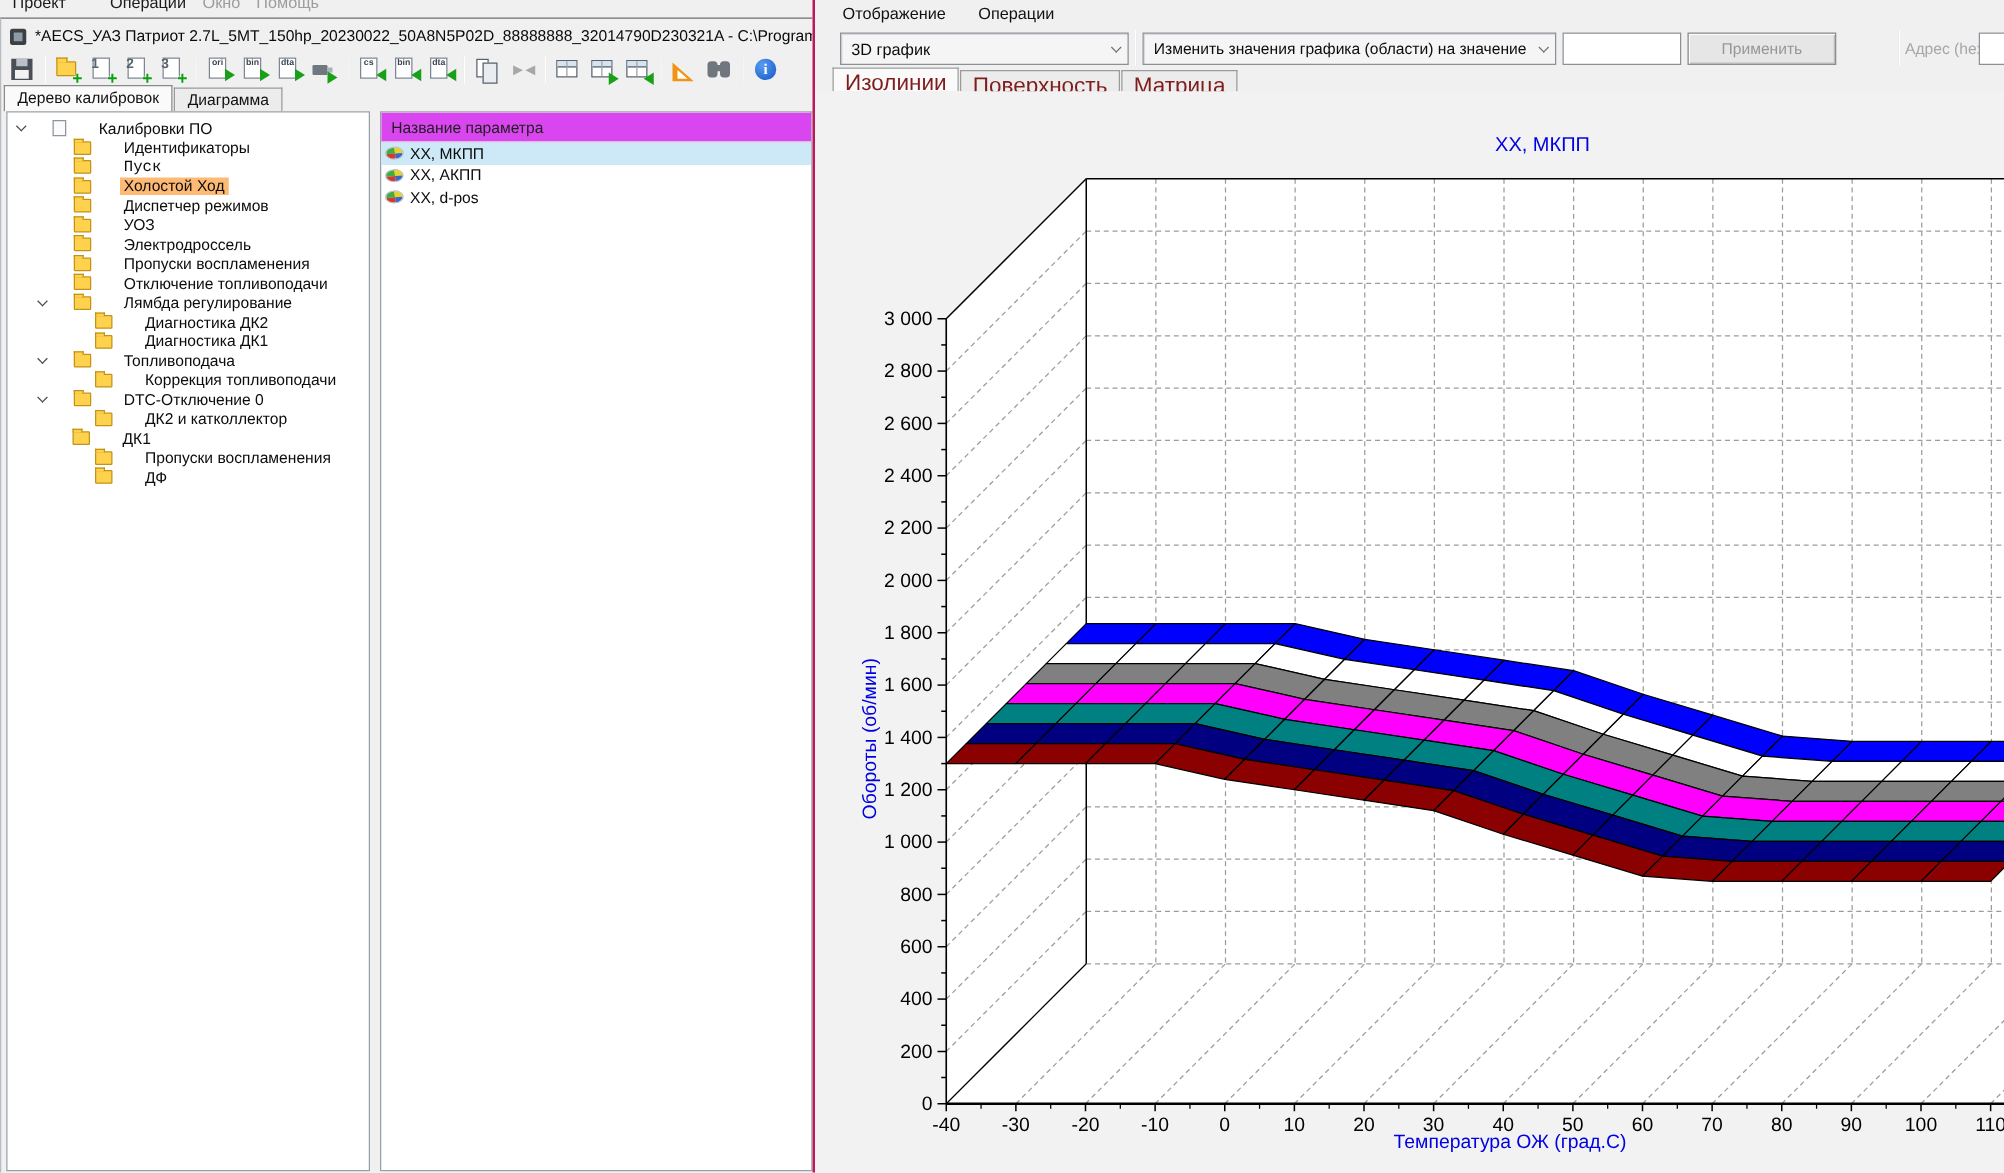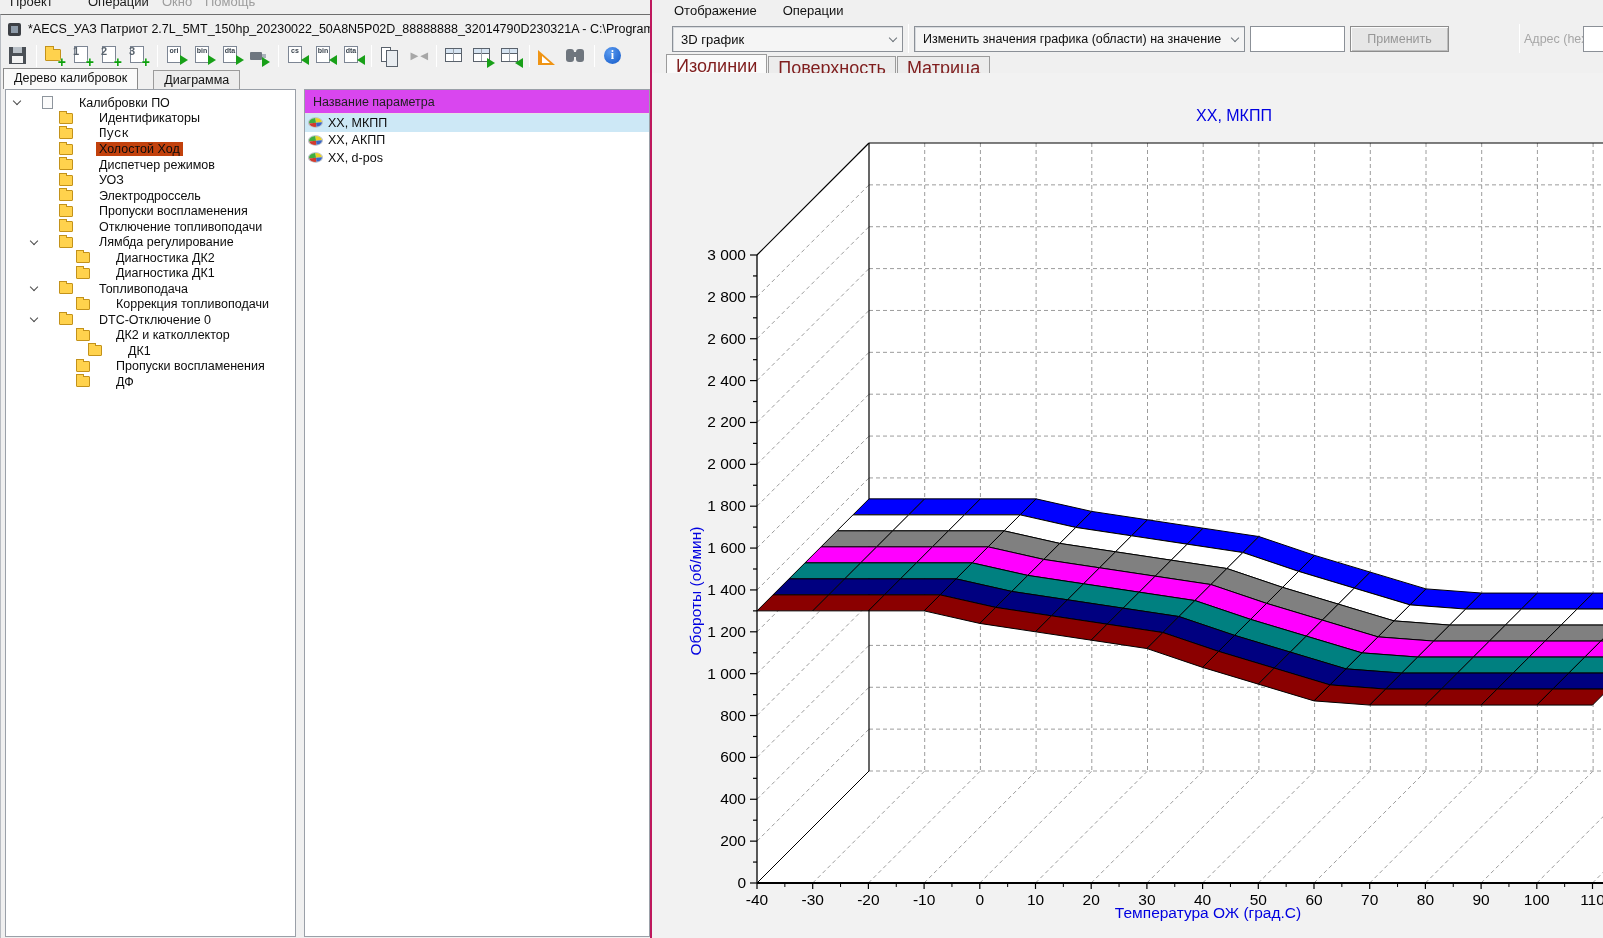--- a/index.html
+++ b/index.html
@@ -60,37 +60,37 @@
   .ic .bino { position:absolute; left:2px; top:5px; width:8px; height:13px; background:#6f767e; border-radius:3px;
               box-shadow:10px 0 0 #6f767e; }
   .ic .bino:after { content:""; position:absolute; left:6px; top:3px; width:6px; height:5px; background:#6f767e; }
   .ic .info { position:absolute; left:3px; top:3px; width:17px; height:17px; border-radius:50%;
               background:radial-gradient(circle at 35% 30%, #5b9bf0, #1158c8); color:#fff;
               font-size:12px; font-weight:bold; text-align:center; line-height:17px; font-family:"Liberation Serif",serif; }
 
   
   #lw-tabs { position:absolute; left:2px; top:53px; height:21px; display:flex; align-items:flex-end; }
   .tab { font-size:12.5px; color:#111; padding:2px 10px 3px 10px; border:1px solid #9b9b9b;
-         border-bottom:none; background:#ececec; margin-right:15px; height:19px; }
+         border-bottom:none; background:#ececec; margin-right:1px; height:19px; }
   .tab.active { background:#fafafa; height:21px; border-color:#8a8a8a; }
 
   
   #tree-pane { position:absolute; left:4px; top:74px; width:291px; height:848px; background:#fff;
                border:1px solid #9aa0a8; overflow:hidden; padding-top:5px; }
   .trow { height:15.5px; display:flex; align-items:center; font-size:12.5px; color:#0c0c0c; white-space:nowrap;gap:18px; }
   .chev { width:6px; height:6px; border-right:1.5px solid #4b4b4b; border-bottom:1.5px solid #4b4b4b;
           transform:rotate(45deg); margin:-3px 4px 0 0; flex:0 0 6px; }
   .chevsp { flex:0 0 10px; }
   .tfolder { width:14px; height:11px; background:#ffd24d; border:1px solid #c3921a; border-radius:1px;
              margin-right:5px; flex:0 0 14px; position:relative; }
   .tfolder:before { content:""; position:absolute; left:-1px; top:-3px; width:6px; height:2px;
                     background:#ffd24d; border:1px solid #c3921a; border-bottom:none; }
   .tdoc { width:11px; height:13px; background:#fbfbfb; border:1px solid #8e959d; margin-right:5px; flex:0 0 11px; }
   .tlabel { padding:0 3px; }
-  .tlabel.sel { background:#c2410c; }
+  .tlabel.sel { background:#fdba74; }
 
   #list-pane { position:absolute; left:303px; top:74px; width:346px; height:848px; background:#fff;
                border:1px solid #9aa0a8; overflow:hidden; }
   #list-header { height:24px; border-bottom:1px solid #e3e3e3; font-size:12.5px; color:#1f1f1f;
                  display:flex; align-items:center; padding-left:8px; background:#d946ef; }
   .lrow { height:17.5px; display:flex; align-items:center; font-size:12.5px; color:#0c0c0c; padding-left:3px; }
   .lrow.sel { background:#cde8f6; }
   .picon { width:15px; height:13px; border-radius:50%; overflow:hidden; margin-right:5px; flex:0 0 15px;
            transform:scaleY(.8) rotate(-6deg); display:grid; grid-template-columns:1fr 1fr; grid-template-rows:1fr 1fr;
            border:1px solid #b9bfc5; background:#dfe3e7; }
@@ -298,21 +298,21 @@
       <div class="trow" style="padding-left: 25px;">
         <span class="chev"></span>
         <span class="tfolder"></span>
         <span class="tlabel">DTC-Отключение 0</span>
       </div>
       <div class="trow" style="padding-left: 42px;">
         <span class="chevsp"></span>
         <span class="tfolder"></span>
         <span class="tlabel">ДК2 и катколлектор</span>
       </div>
-      <div class="trow" style="padding-left: 54px; text-align: center;">
+      <div class="trow" style="padding-left: 24px; text-align: center;">
         <span class="chevsp"></span>
         <span class="tfolder"></span>
         <span class="tlabel">ДК1</span>
       </div>
       <div class="trow" style="padding-left: 42px;">
         <span class="chevsp"></span>
         <span class="tfolder"></span>
         <span class="tlabel">Пропуски воспламенения</span>
       </div>
       <div class="trow" style="padding-left: 42px;">
@@ -364,21 +364,21 @@
     <div class="combo" style="left:20px; width:231px;">
       <span>3D график</span>
       <span class="dd"></span>
     </div>
     <div class="vsep" style="left:256px"></div>
     <div class="combo" style="left:262px; width:331px; font-size:12.5px;">
       <span>Изменить значения графика (области) на значение</span>
       <span class="dd"></span>
     </div>
     <input class="tinput" style="left: 598px; width: 95px;" value="">
-    <div class="tbtn" style="left:698px; width:99px;">Применить</div>
+    <div class="tbtn" style="left:698px; width:119px;">Применить</div>
     <div class="vsep" style="left:867px"></div>
     <span class="greylab" style="left:872px">Адрес (hex)</span>
     <input class="tinput" style="left: 931px; width: 45px;">
   </div>
   <div id="rw-tabs">
     <div class="tab2 active">Изолинии</div>
     <div class="tab2">Поверхность</div>
     <div class="tab2">Матрица</div>
   </div>
   <div id="chart-area"><svg width="953" height="865">

